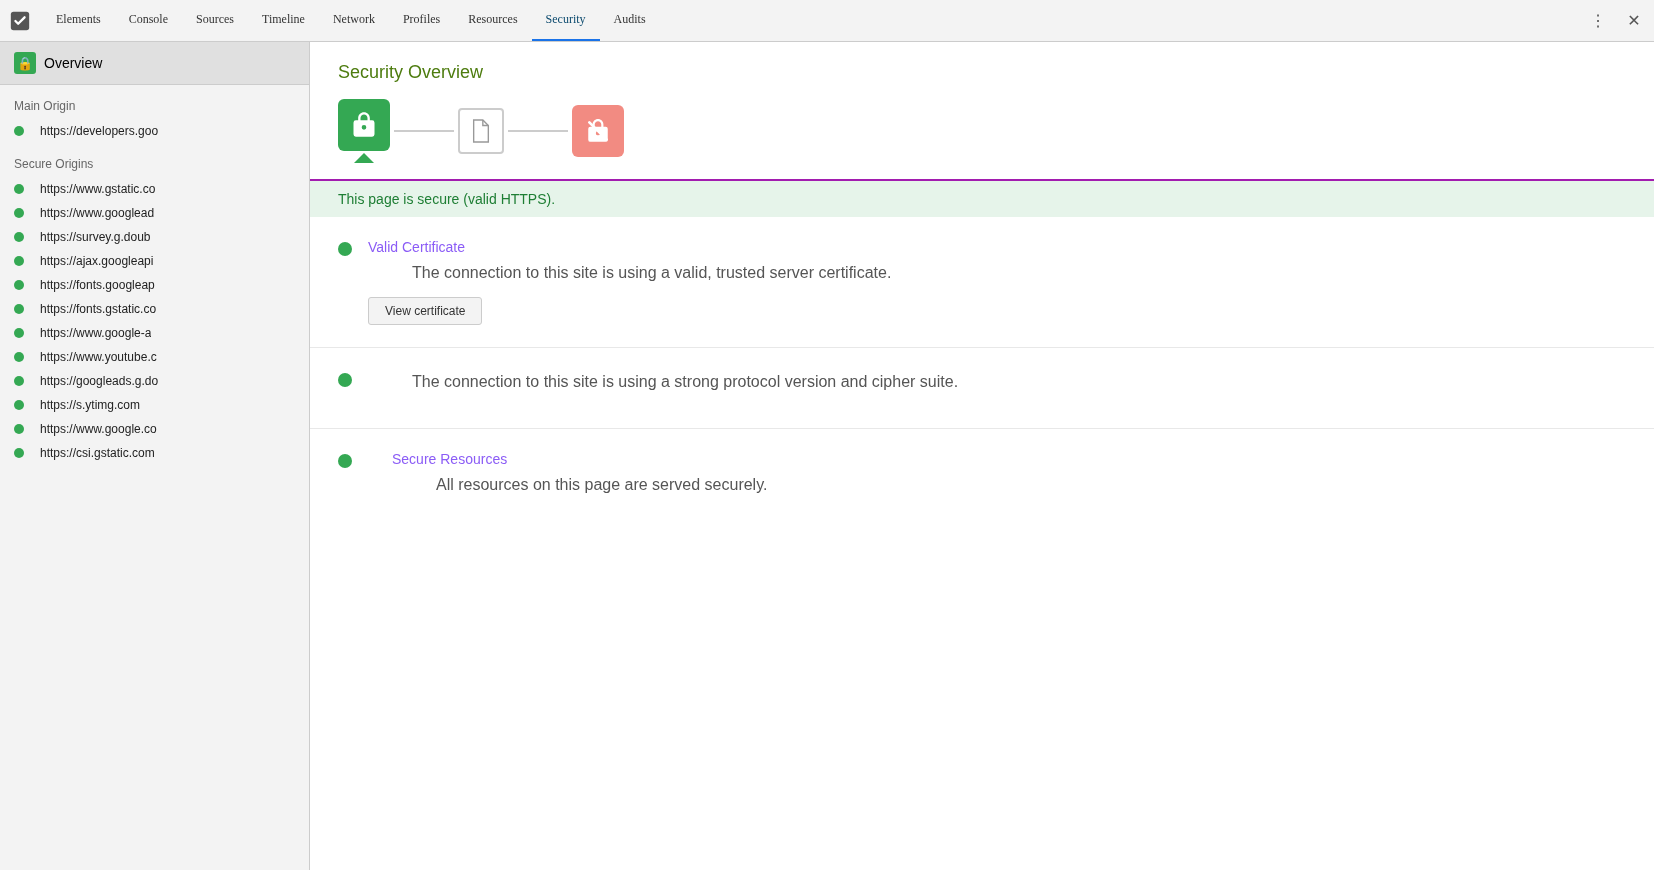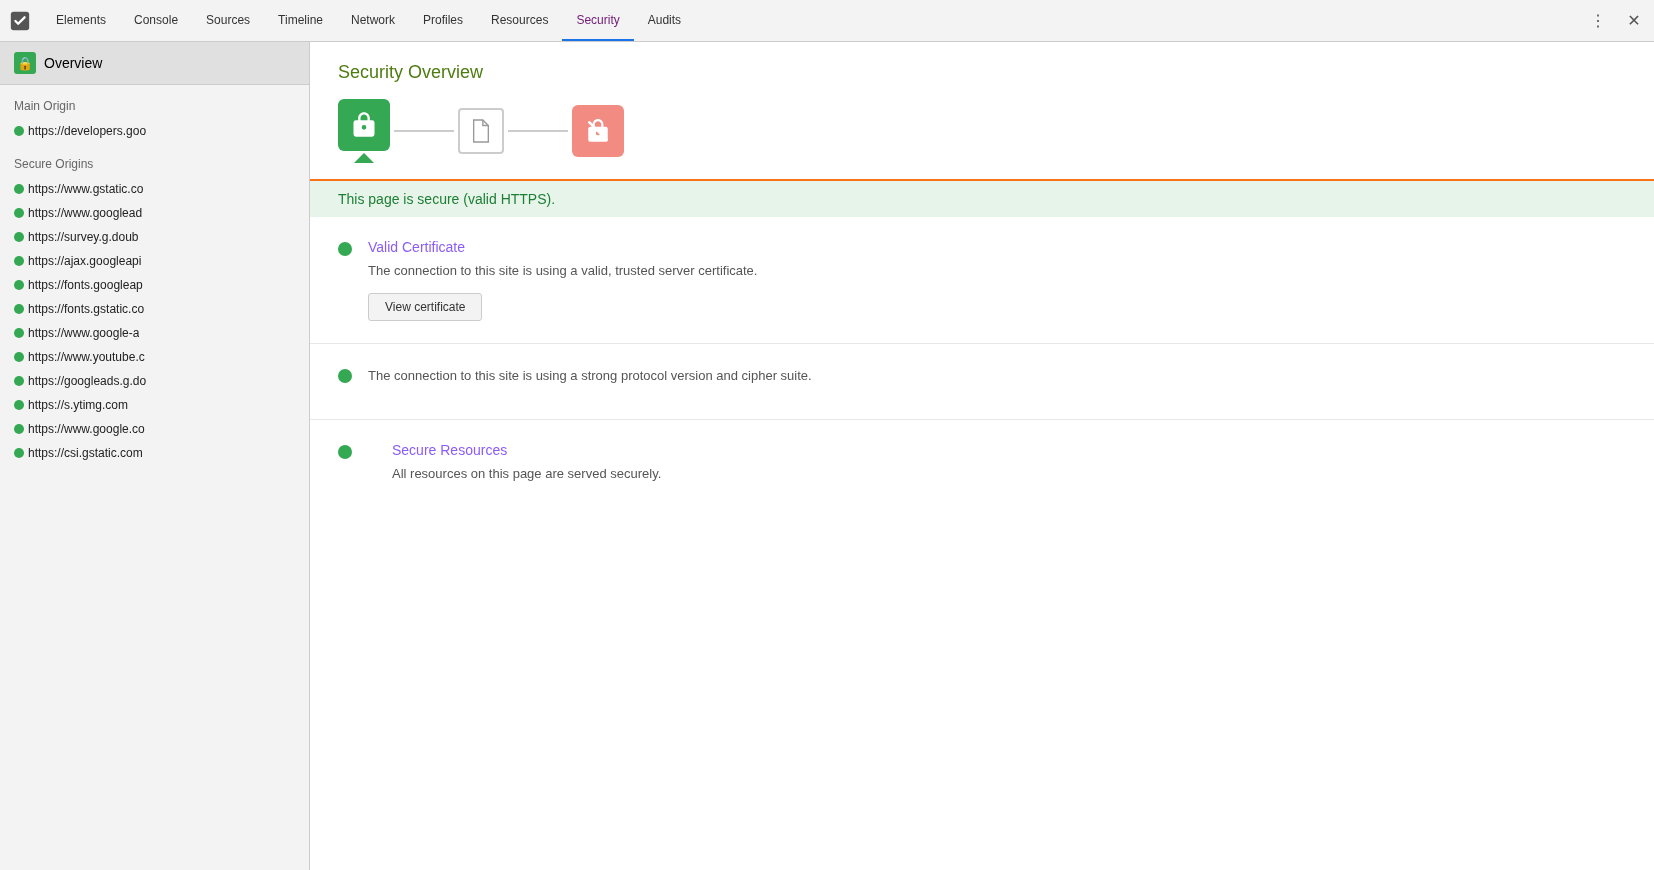--- a/index.html
+++ b/index.html
@@ -31,35 +31,36 @@
     }
     .toolbar-logo svg {
       width: 22px;
       height: 22px;
     }
     .toolbar-tabs {
       display: flex;
       align-items: flex-start;
       height: 100%;
       flex: 1;
+      font-family: Liberation Serif, serif;
     }
     .toolbar-tab {
       display: flex;
       align-items: center;
       padding: 0 14px;
       font-size: 12px;
       color: #333;
       cursor: pointer;
       height: 100%;
       border-bottom: 2px solid transparent;
       white-space: nowrap;
     }
     .toolbar-tab.active {
       border-bottom: 2px solid #1a73e8;
-      color: #701a75;
+      color: #0c4a6e;
     }
     .toolbar-right {
       display: flex;
       align-items: center;
       gap: 8px;
       margin-left: auto;
     }
     .toolbar-icon-btn {
       width: 28px;
       height: 28px;
@@ -111,21 +112,21 @@
     }
     .sidebar-section-label {
       font-size: 12px;
       color: #666;
       padding: 14px 14px 6px;
       font-weight: 400;
     }
     .sidebar-origin-item {
       display: flex;
       align-items: center;
-      gap: 4px;
+      gap: 16px;
       padding: 5px 14px;
       font-size: 12px;
       color: #222;
       cursor: pointer;
       overflow: hidden;
     }
     .green-dot {
       width: 10px;
       height: 10px;
       border-radius: 50%;
@@ -212,21 +213,21 @@
       height: 0;
       border-left: 10px solid transparent;
       border-right: 10px solid transparent;
       border-bottom: 10px solid #34a853;
       margin-top: 2px;
     }
 
     
     .status-banner {
       background: #e6f4ea;
-      border-top: 2px solid #f97316;
+      border-top: 2px solid #a21caf;
       padding: 10px 28px;
       color: #1e7e34;
       font-size: 14px;
     }
 
     
     .security-section {
       padding: 22px 28px;
       border-bottom: 1px solid #e8e8e8;
       display: flex;
@@ -243,24 +244,25 @@
       min-width: 14px;
     }
     .section-body {}
     .section-title {
       font-size: 14px;
       font-weight: 500;
       color: #8b5cf6;
       margin-bottom: 6px;
     }
     .section-desc {
-      font-size: 13px;
+      font-size: 16px;
       color: #555;
       margin-bottom: 12px;
       line-height: 1.5;
+      margin-left: 44px;
     }
     .view-cert-btn {
       padding: 6px 16px;
       font-size: 12px;
       color: #333;
       background: #f3f3f3;
       border: 1px solid #ccc;
       border-radius: 3px;
       cursor: pointer;
       display: inline-block;

